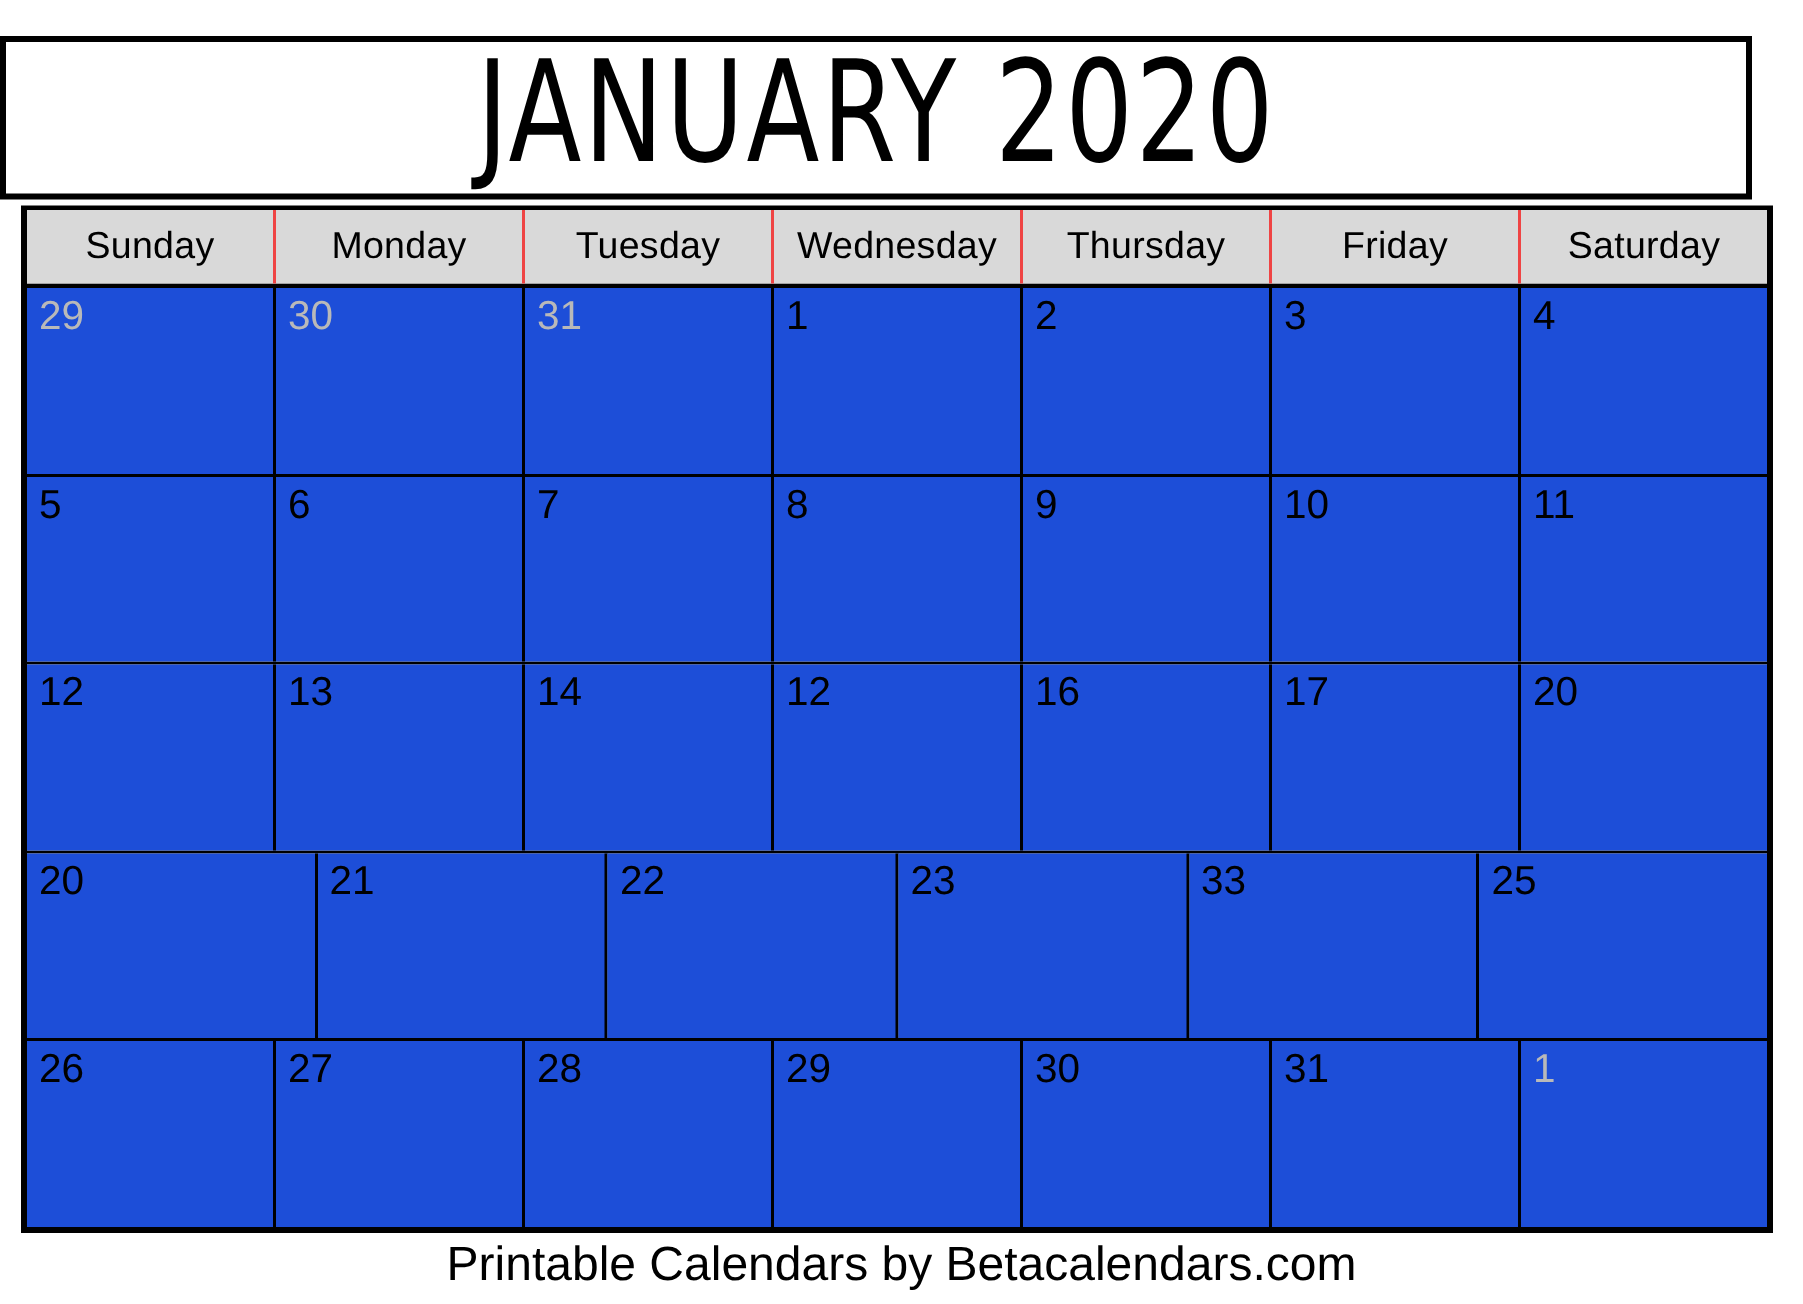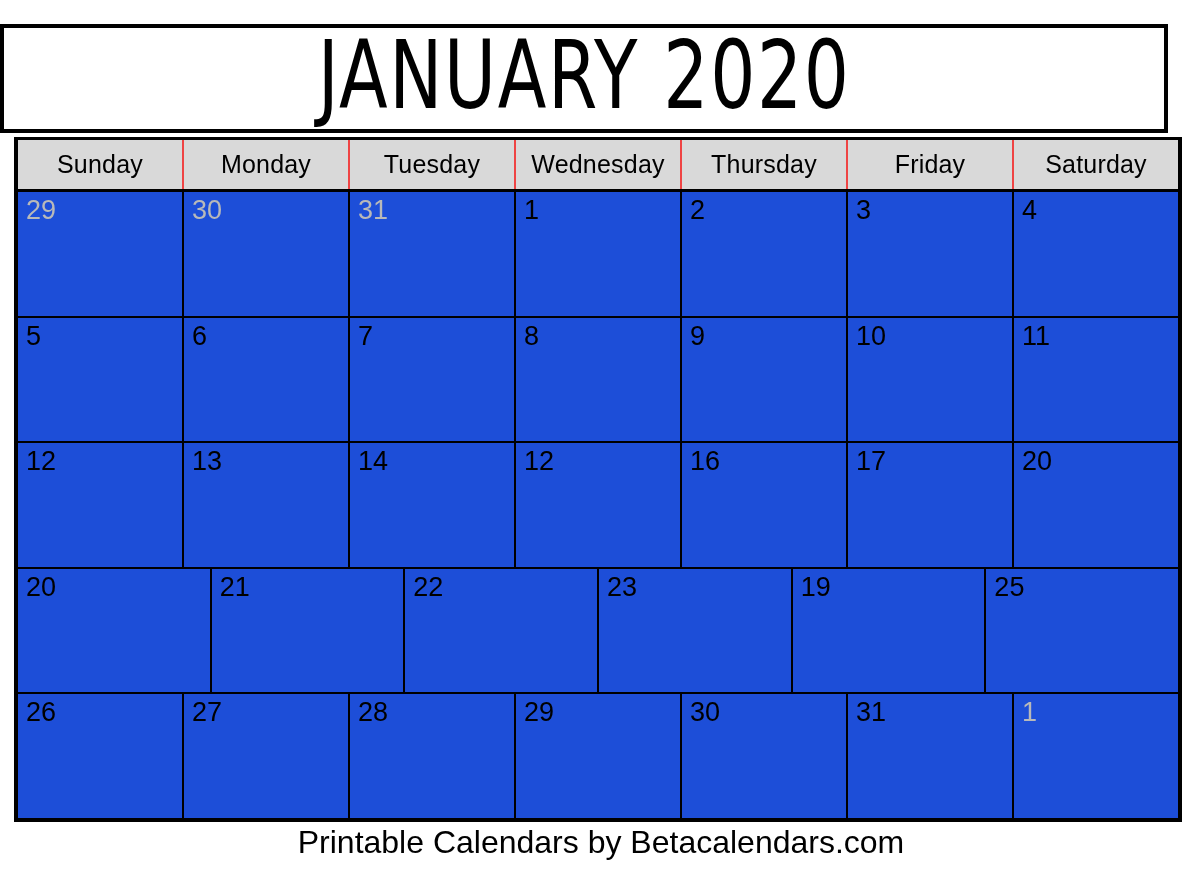--- a/index.html
+++ b/index.html
@@ -255,21 +255,21 @@
           <div class="day-cell">
             <span class="day-number">21</span>
           </div>
           <div class="day-cell">
             <span class="day-number">22</span>
           </div>
           <div class="day-cell">
             <span class="day-number">23</span>
           </div>
           <div class="day-cell">
-            <span class="day-number">19</span>
+            <span class="day-number">33</span>
           </div>
           <div class="day-cell">
             <span class="day-number">25</span>
           </div>
         </div>
         <div class="week-row">
           <div class="day-cell">
             <span class="day-number">26</span>
           </div>
           <div class="day-cell">

